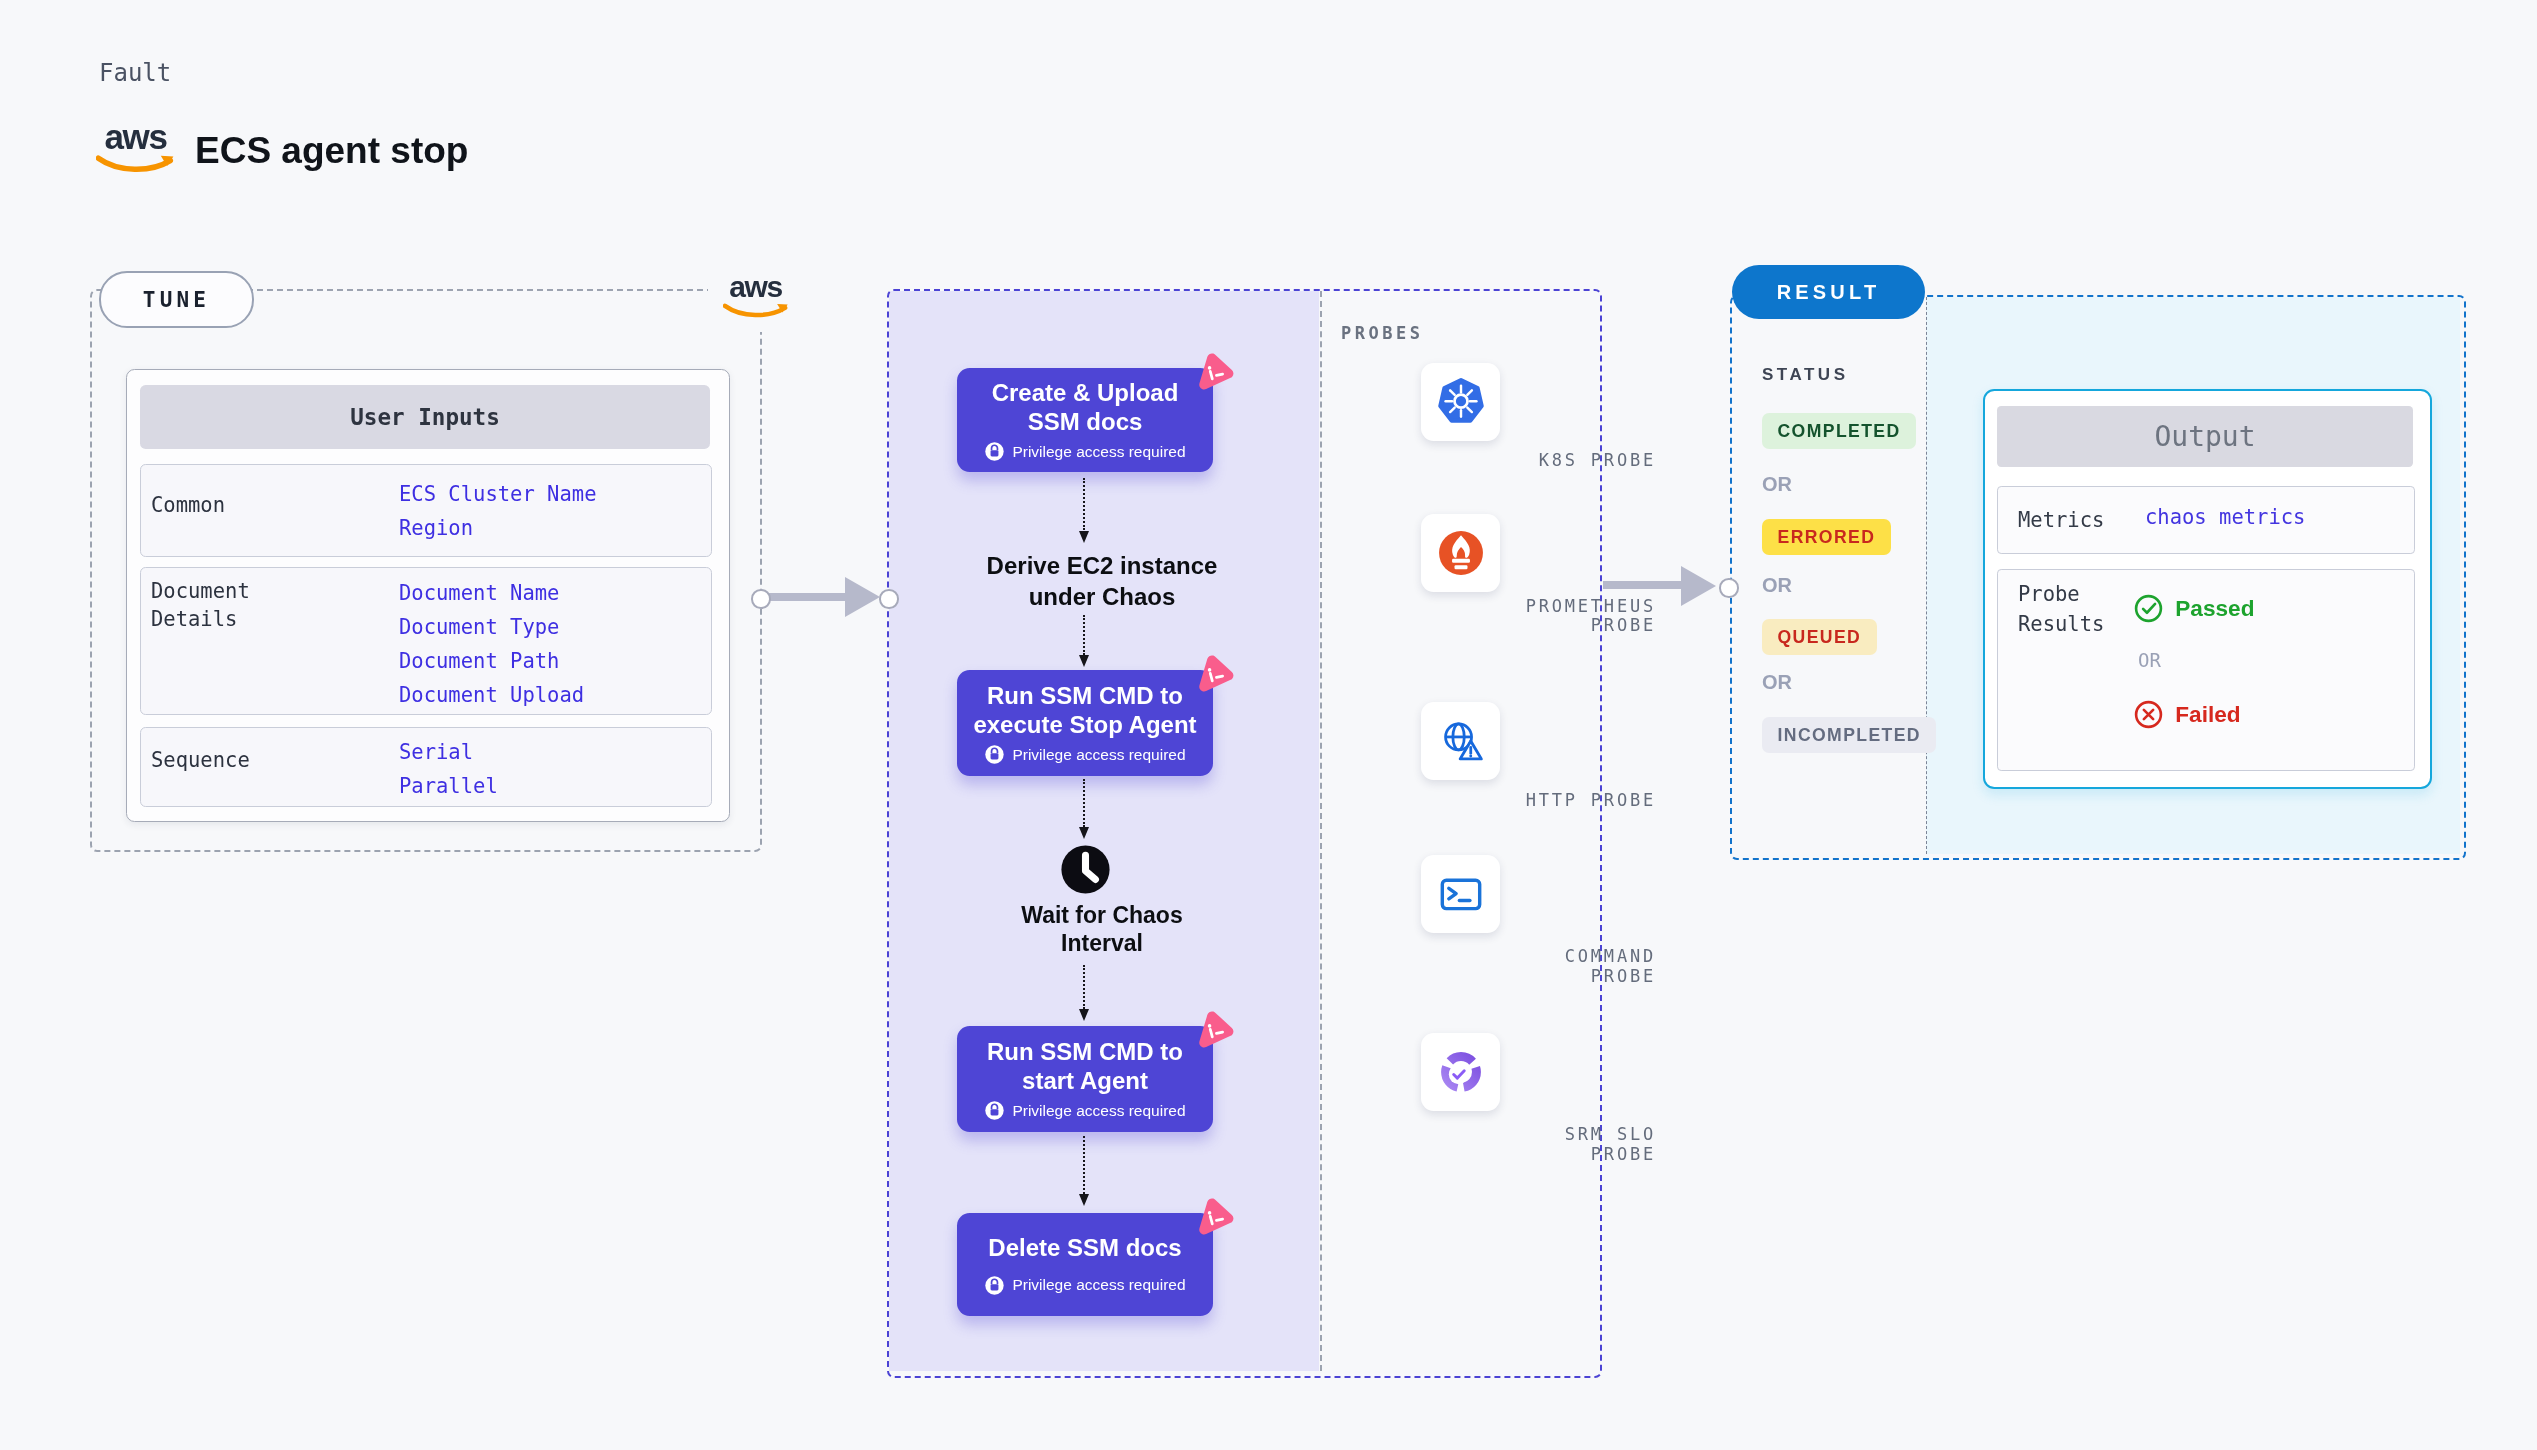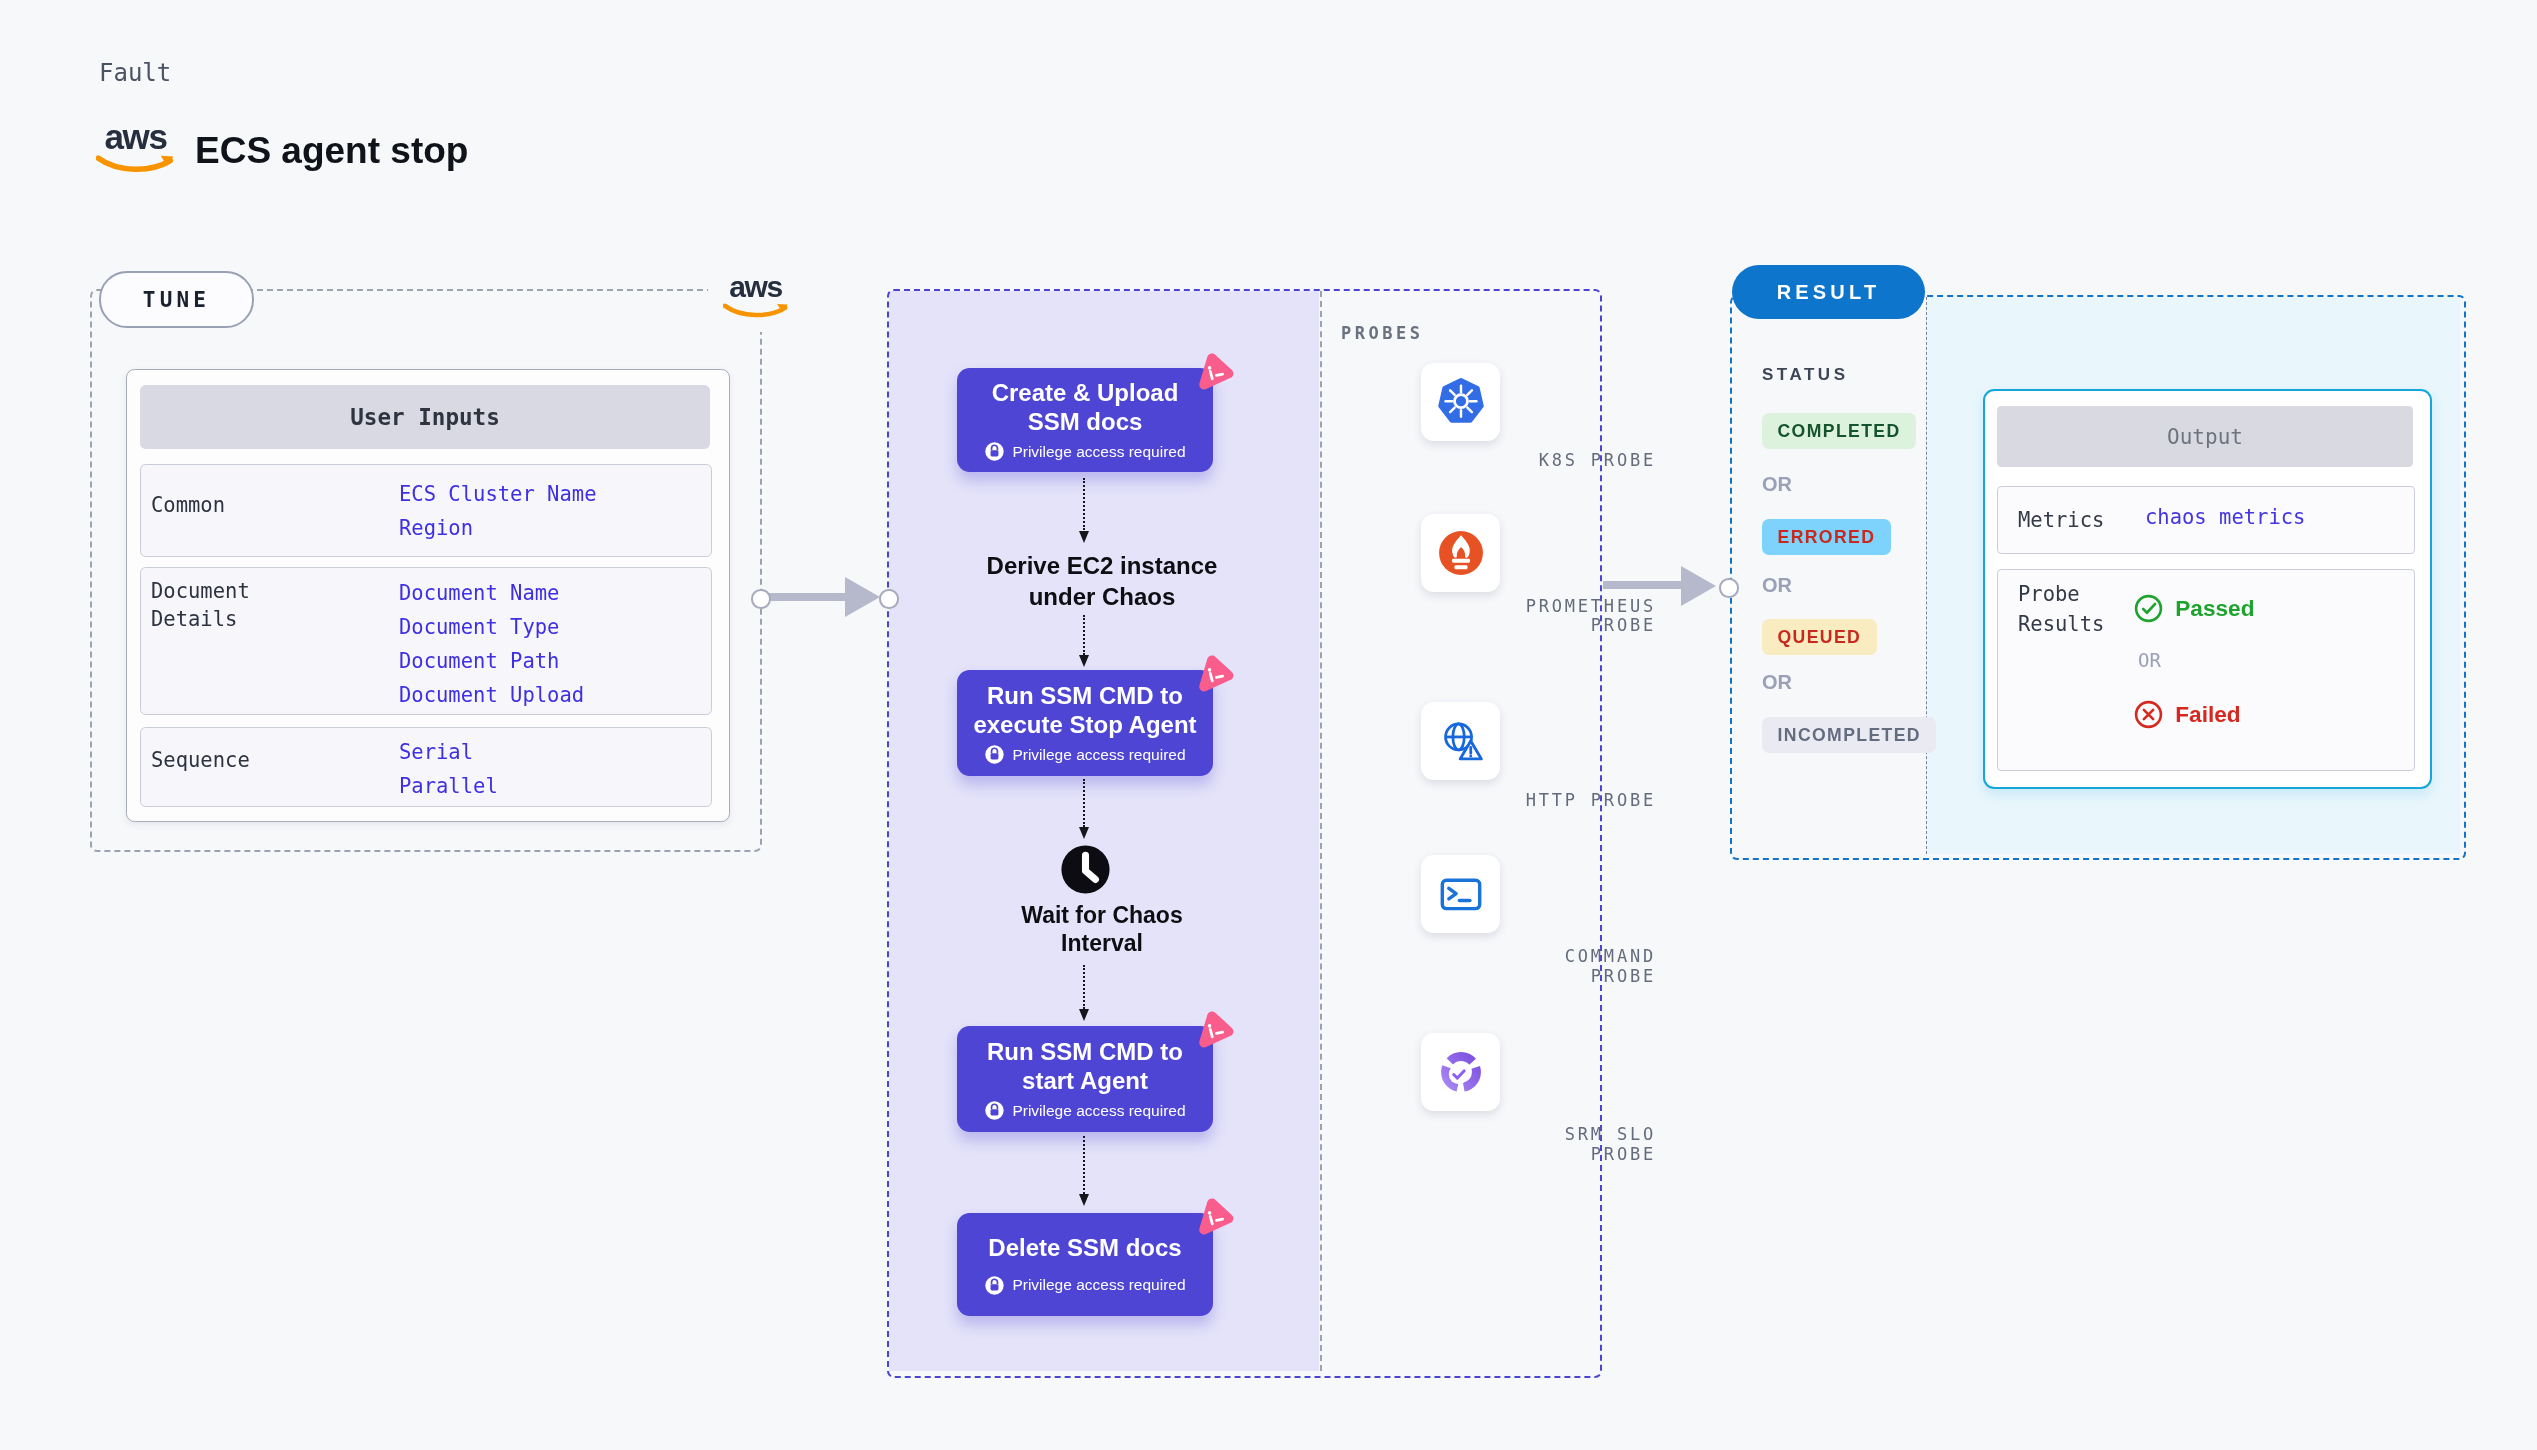--- a/index.html
+++ b/index.html
@@ -82,29 +82,29 @@
   .probe-card{left:1421px;width:79px;height:78px;background:#ffffff;border-radius:12.7px;z-index:4;
               display:flex;align-items:center;justify-content:center;box-shadow:0 3.5px 8.5px rgba(30,40,80,.12);}
   .probe-label{left:1377px;width:279px;text-align:right;font-size:17px;letter-spacing:2.8px;color:#646c7c;
                font-weight:500;z-index:4;font-family:"DejaVu Sans Mono",monospace;}
 
   
   .status-title{left:1762px;top:365px;font-size:17px;font-weight:bold;letter-spacing:3.5px;color:#3e4554;z-index:4;}
   .badge{left:1762px;display:inline-block;padding:0 15.5px;height:36px;line-height:36px;border-radius:7px;
          font-weight:bold;font-size:17.6px;letter-spacing:1.4px;z-index:4;}
   .badge-completed{top:413px;background:#ddf2dc;color:#14532d;}
-  .badge-errored{top:519px;background:#7dd3fc;color:#c8281e;}
+  .badge-errored{top:519px;background:#fde047;color:#c8281e;}
   .badge-queued{top:619px;background:#f9ecc0;color:#c8281e;}
   .badge-incompleted{top:717px;background:#eaebf2;color:#646c80;}
   .or-label{left:1762px;font-size:20px;font-weight:600;color:#9aa1b6;z-index:4;}
 
   .output-box{left:1983px;top:389px;width:445px;height:396px;background:#ffffff;border:2.8px solid #15a7dc;
               border-radius:11.3px;box-shadow:0 5.6px 11.3px rgba(21,167,220,.15);z-index:4;}
   .output-header{left:1997px;top:406px;width:416px;height:61px;background:#d9d9e1;border-radius:4.2px;
-                 display:flex;align-items:center;justify-content:center;font-size:21px;color:#6d7480;z-index:5;}
+                 display:flex;align-items:center;justify-content:center;font-size:28px;color:#6d7480;z-index:5;}
   .output-row{left:1997px;width:416px;background:#fbfbfd;border:1.4px solid #c9cdd9;border-radius:4.2px;z-index:5;}
   .metrics-row{top:486px;height:66px;}
   .probe-results-row{top:569px;height:200px;}
   .out-label{left:2018px;font-size:20.5px;color:#333a47;line-height:30px;z-index:6;}
   .metrics-value{left:2145px;top:505px;font-size:20.5px;color:#4335e0;z-index:6;}
   .passed-row,.failed-row{display:flex;align-items:center;gap:11.3px;z-index:6;}
   .passed-row{left:2133px;top:593px;}
   .failed-row{left:2133px;top:699px;}
   .passed-text{font-size:22.6px;font-weight:bold;color:#1da32e;}
   .failed-text{font-size:22.6px;font-weight:bold;color:#d6281e;}

